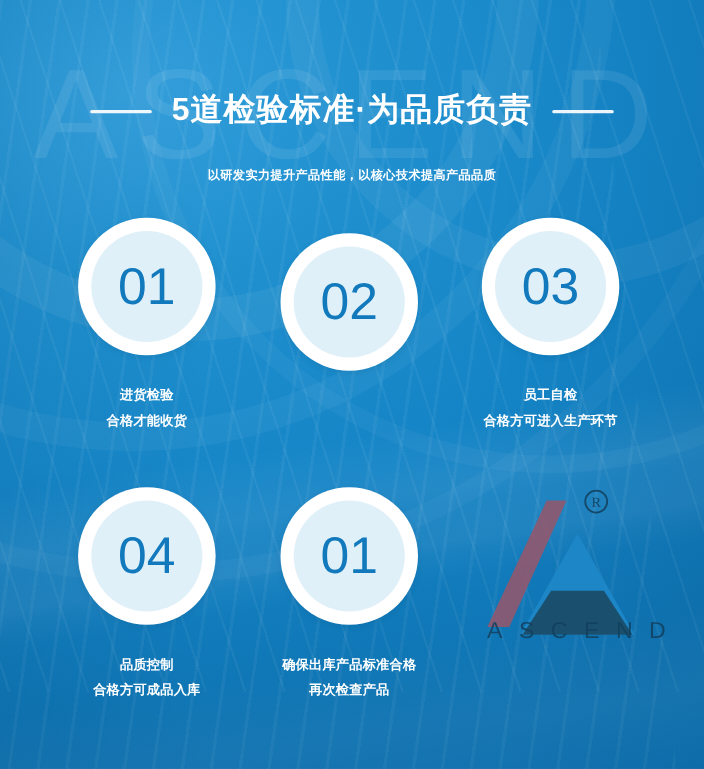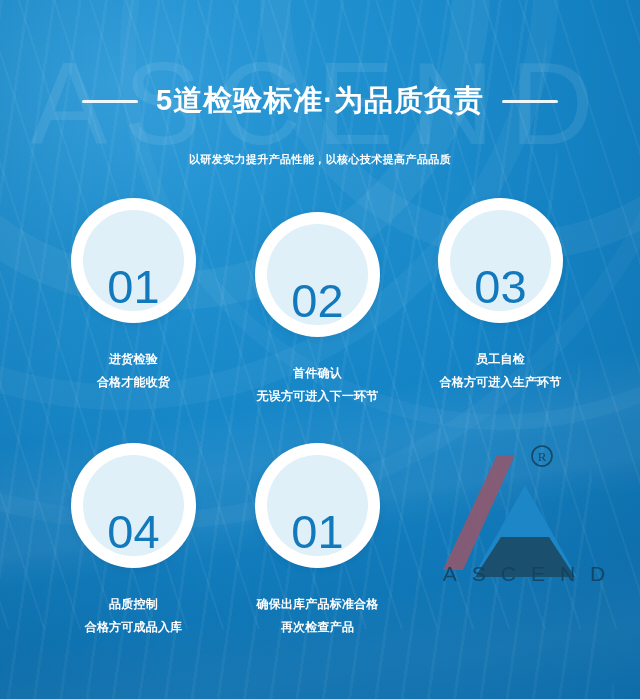--- a/index.html
+++ b/index.html
@@ -196,21 +196,21 @@
     align-items: center;
     justify-content: center;
     box-shadow: 0 2px 6px rgba(4,46,79,0.10);
   }
   .badge-inner {
     width: 101px;
     height: 101px;
     border-radius: 50%;
     background: #dff0f9;
     display: flex;
-    align-items: flex-end;
+    align-items: center;
     justify-content: center;
   }
   .badge-num {
     color: #1279bd;
     font-size: 47px;
     font-weight: 500;
     letter-spacing: 0px;
     line-height: 1;
     transform: translateY(-1px);
   }
@@ -291,24 +291,20 @@
           <div>合格才能收货</div>
         </div>
       </div>
 
       <div class="step step-r1-2">
         <div class="badge">
           <div class="badge-inner">
             <span class="badge-num">02</span>
           </div>
         </div>
-        <div class="step-caption">
-          <div>首件确认</div>
-          <div>无误方可进入下一环节</div>
-        </div>
       </div>
 
       <div class="step step-r1-3">
         <div class="badge">
           <div class="badge-inner">
             <span class="badge-num">03</span>
           </div>
         </div>
         <div class="step-caption">
           <div>员工自检</div>

